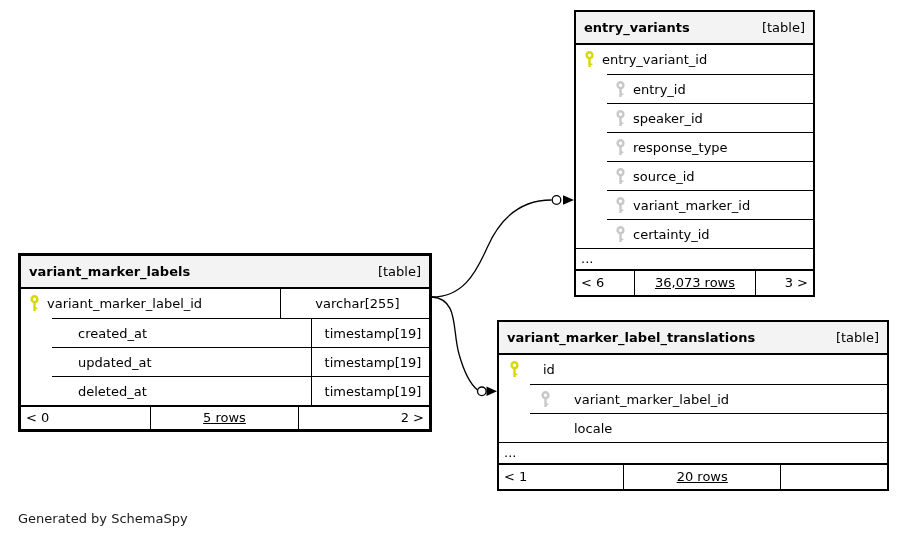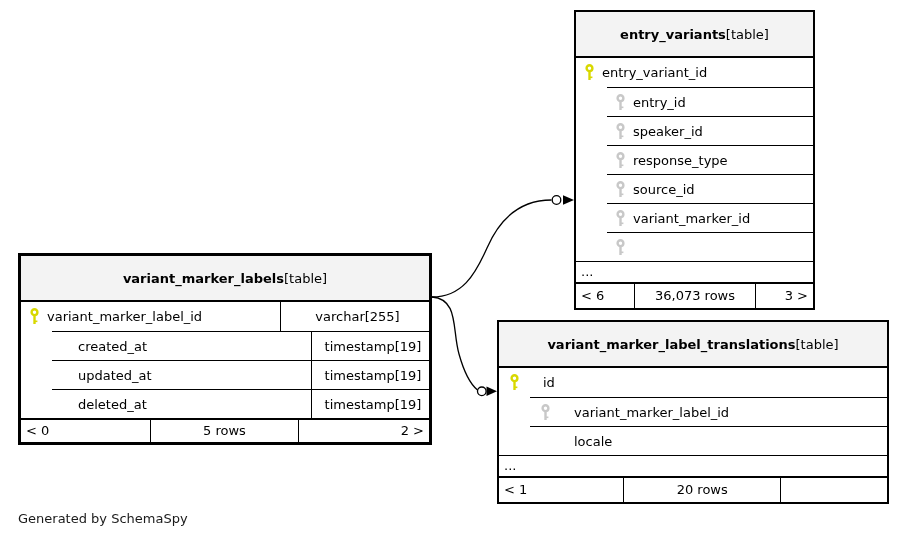--- a/index.html
+++ b/index.html
@@ -9,21 +9,21 @@
   
   #connectors{position:absolute;left:0;top:0;width:907px;height:541px;}
 
   
   .table-node{position:absolute;background:#fff;border:2px solid var(--border-color,#000);box-sizing:border-box;font-size:13px;}
   .table-node.emphasized{border-width:3px;}
   .tbl-0{left:574px;top:10px;width:241px;}
   .tbl-1{left:18px;top:253px;width:414px;}
   .tbl-2{left:497px;top:320px;width:392px;}
 
-  .t-header{display:flex;justify-content:center;align-items:center;height:46px;line-height:29px;background:var(--header-bg,#f3f3f3);border-bottom:2px solid var(--border-color,#000);padding:0 24px;box-sizing:border-box;}
+  .t-header{display:flex;justify-content:space-between;align-items:center;height:33px;line-height:29px;background:var(--header-bg,#f3f3f3);border-bottom:2px solid var(--border-color,#000);padding:0 8px;box-sizing:border-box;}
   .t-title{font-weight:bold;white-space:nowrap;}
   .t-tag{font-weight:normal;white-space:nowrap;}
 
   .trow{display:flex;height:29px;line-height:29px;box-sizing:border-box;}
   .trow + .trow{border-top:1px solid var(--border-color,#000);margin-left:31px;}
   .cell-name{display:flex;align-items:center;flex:1 1 auto;box-sizing:border-box;overflow:hidden;white-space:nowrap;}
   .key-wrap,.key-spacer{display:inline-block;width:11px;height:17px;margin-left:8px;flex:0 0 auto;}
   .key-wrap svg{display:block;}
   .cname{margin-left:7px;white-space:nowrap;}
   .tbl-2 .key-wrap,.tbl-2 .key-spacer{margin-left:10px;}
@@ -32,21 +32,21 @@
   
   .tbl-1 .cell-name{flex:0 0 260px;border-right:1px solid var(--border-color,#000);}
   .cell-type{flex:1 1 auto;padding-left:5px;white-space:nowrap;overflow:hidden;box-sizing:border-box;text-align:center;}
 
   .t-ellipsis{height:21px;line-height:19px;border-top:1px solid var(--border-color,#000);padding-left:5px;box-sizing:border-box;}
 
   .t-footer{display:flex;border-top:2px solid var(--border-color,#000);height:26px;line-height:24px;box-sizing:border-box;}
   .tbl-1 .t-footer{height:24px;line-height:22px;}
   .f-cell{box-sizing:border-box;overflow:hidden;white-space:nowrap;}
   .f-left{text-align:left;padding-left:5px;}
-  .f-mid{text-align:center;border-left:1px solid var(--border-color,#000);}
+  .f-mid{text-align:center;border-left:1px solid var(--border-color,#000);text-decoration:underline;}
   .f-right{text-align:right;padding-right:5px;border-left:1px solid var(--border-color,#000);}
   .tbl-0 .f-left{flex:0 0 24.5%;} .tbl-0 .f-mid{flex:0 0 51%;} .tbl-0 .f-right{flex:1 1 auto;}
   .tbl-1 .f-left{flex:0 0 31.5%;} .tbl-1 .f-mid{flex:0 0 36.5%;} .tbl-1 .f-right{flex:1 1 auto;}
   .tbl-2 .f-left{flex:0 0 32%;} .tbl-2 .f-mid{flex:0 0 40.5%;} .tbl-2 .f-right{flex:1 1 auto;}
 
   .gen-note{position:absolute;left:18px;top:511px;font-size:13px;color:#1a1a1a;white-space:nowrap;text-align:center;}
 </style>
 </head>
 <body>
 
@@ -142,20 +142,21 @@
         </div>
         <div class="trow">
           <div class="cell-name">
             <span class="key-wrap">
               <svg width="11" height="17" viewBox="0 0 11 17">
                 <circle cx="5.5" cy="4.2" r="2.9" fill="none" stroke="#c8c8c8" stroke-width="2.4"></circle>
                 <line x1="5.5" y1="7.1" x2="5.5" y2="16" stroke="#c8c8c8" stroke-width="2.4"></line>
                 <line x1="5.5" y1="13.3" x2="8.4" y2="13.3" stroke="#c8c8c8" stroke-width="1.6"></line>
               </svg>
             </span>
+            <span class="cname">certainty_id</span>
           </div>
         </div>
       </div>
     <div class="t-ellipsis">...</div>
     <div class="t-footer">
       <span class="f-cell f-left">&lt; 6</span>
       <span class="f-cell f-mid">36,073 rows</span>
       <span class="f-cell f-right">3 &gt;</span>
     </div>
   </div>

